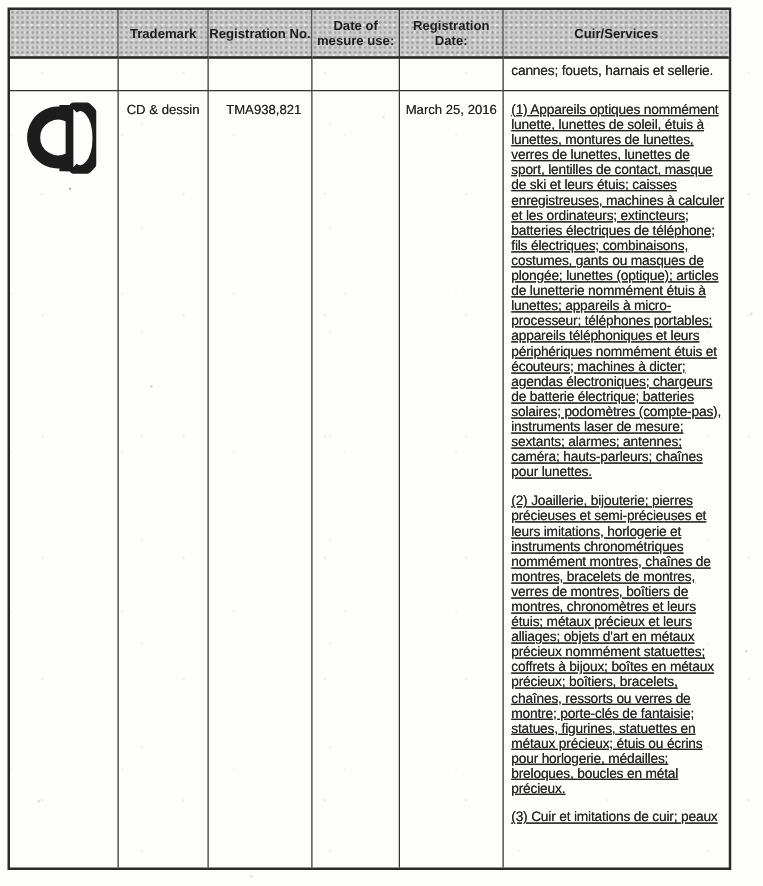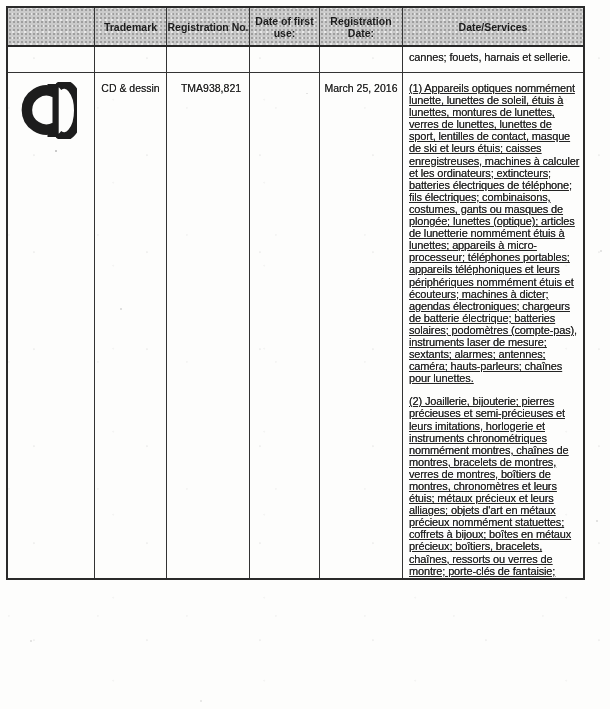--- a/index.html
+++ b/index.html
@@ -11,21 +11,21 @@
       radial-gradient(circle at 30% 60%, rgba(70,70,70,0.07) 0.6px, transparent 1.4px),
       radial-gradient(circle at 75% 20%, rgba(70,70,70,0.05) 0.6px, transparent 1.3px),
       radial-gradient(circle at 10% 85%, rgba(70,70,70,0.06) 0.5px, transparent 1.2px);
     background-size:113px 97px, 151px 83px, 89px 127px;
     font-family:"Liberation Sans", sans-serif;
     color:#242424;
     overflow:hidden;
   }
   .tbl{
     position:absolute;left:6px;top:6px;
-    width:579px;height:574px;
+    width:579px;height:690px;
     border:2px solid #2a2a2a;
     display:grid;
     grid-template-columns:87px 72px 83px 70px 83px 1fr;
     grid-template-rows:39px 26px 1fr;
     box-sizing:border-box;
     background:transparent;
   }
   .cell{
     border-right:1.2px solid #333;
     border-bottom:1.2px solid #333;
@@ -78,27 +78,27 @@
   <div class="tbl">
 
     <div class="cell hdr"></div>
     <div class="cell hdr">
       <span>Trademark</span>
     </div>
     <div class="cell hdr">
       <span>Registration No.</span>
     </div>
     <div class="cell hdr">
-      <span>Date of first use:</span>
+      <span>Date of mesure use:</span>
     </div>
     <div class="cell hdr">
       <span>Registration Date:</span>
     </div>
     <div class="cell hdr last-col">
-      <span>Date/Services</span>
+      <span>Cuir/Services</span>
     </div>
 
     <div class="cell"></div>
     <div class="cell"></div>
     <div class="cell"></div>
     <div class="cell"></div>
     <div class="cell"></div>
     <div class="cell last-col goods goods-cont">
       <span>cannes; fouets, harnais et sellerie.</span>
     </div>

